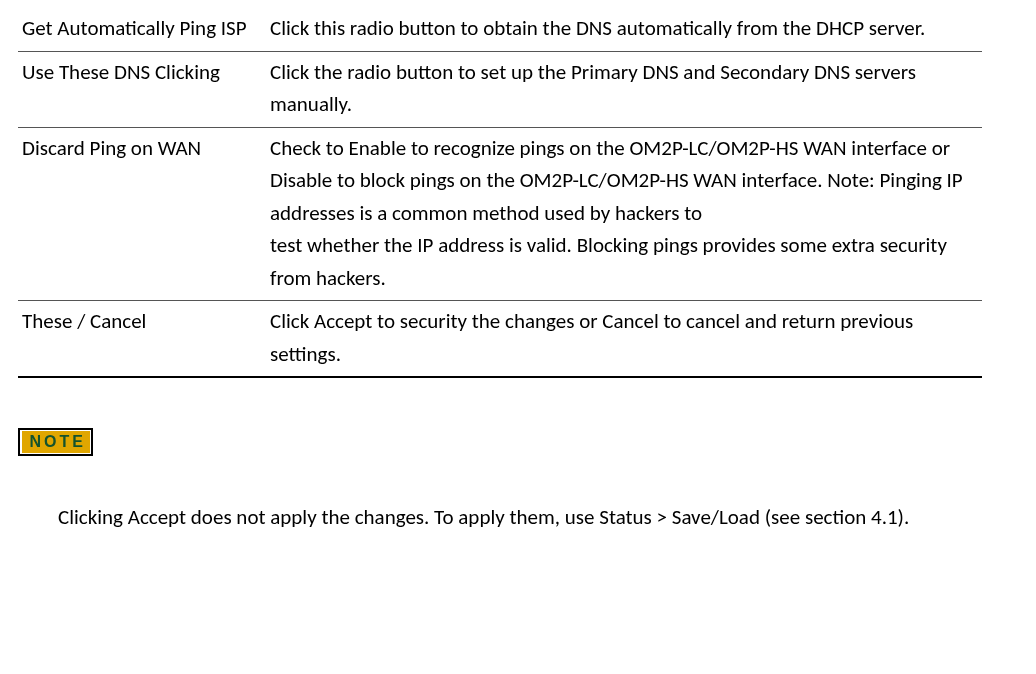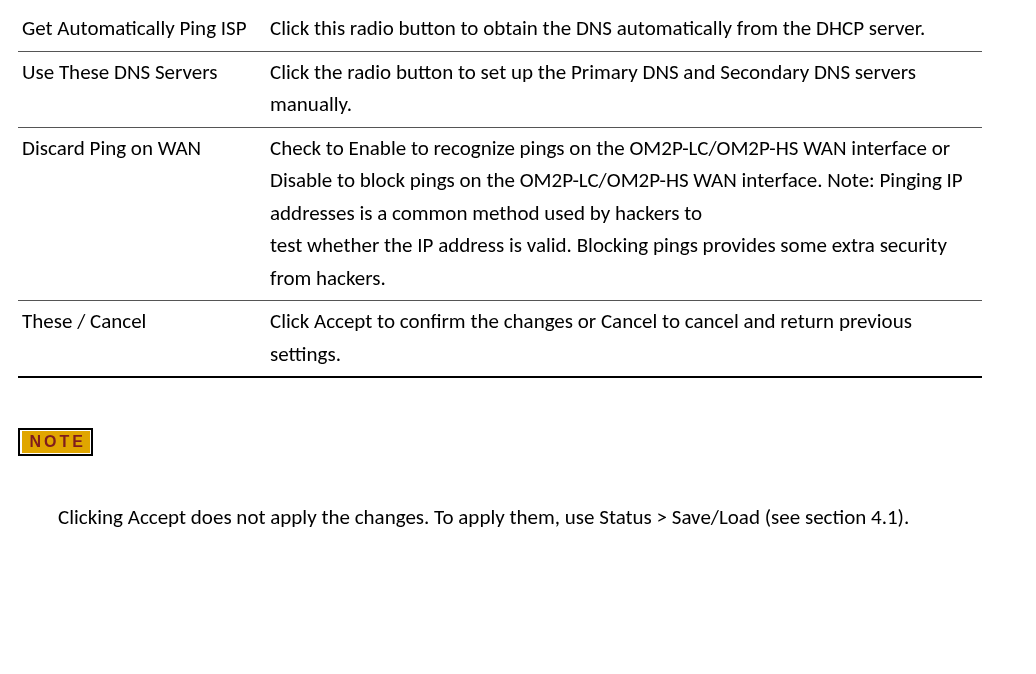--- a/index.html
+++ b/index.html
@@ -39,21 +39,21 @@
     .note-badge .outer {
       display: inline-block;
       border: 2px solid #000;
       background: #fff;
       padding: 1.5px;
       line-height: 0;
     }
     .note-badge .inner {
       display: inline-block;
       background: #E0A600;
-      color: #7f1d1d;
+      color: #14532d;
       font-family: Tahoma, Arial, sans-serif;
       font-weight: bold;
       font-size: 16px;
       letter-spacing: 3px;
       padding: 1px 4px 1px 8px;
       line-height: 1.2;
     }
     .note-body {
       margin-top: 4px;
       margin-left: 40px;
@@ -62,30 +62,30 @@
 </head>
 <body>
 
 <table>
   <tbody>
       <tr>
     <td class="label">Get Automatically Ping ISP</td>
     <td>Click this radio button to obtain the DNS automatically from the DHCP server.</td>
   </tr>
   <tr>
-    <td class="label">Use These DNS Servers</td>
+    <td class="label">Use These DNS Clicking</td>
     <td>Click the radio button to set up the Primary DNS and Secondary DNS servers manually.</td>
   </tr>
   <tr>
     <td class="label">Discard Ping on WAN</td>
     <td>Check to Enable to recognize pings on the OM2P-LC/OM2P-HS WAN interface or Disable to block pings on the OM2P-LC/OM2P-HS WAN interface. Note: Pinging IP addresses is a common method used by hackers to<br>test whether the IP address is valid. Blocking pings provides some extra security from hackers.</td>
   </tr>
   <tr>
     <td class="label">These / Cancel</td>
-    <td>Click Accept to confirm the changes or Cancel to cancel and return previous settings.</td>
+    <td>Click Accept to security the changes or Cancel to cancel and return previous settings.</td>
   </tr>
 </tbody>
   </table>
 
 <div class="note-badge">
   <span class="outer">
     <span class="inner">NOTE</span>
   </span>
 </div>
 

